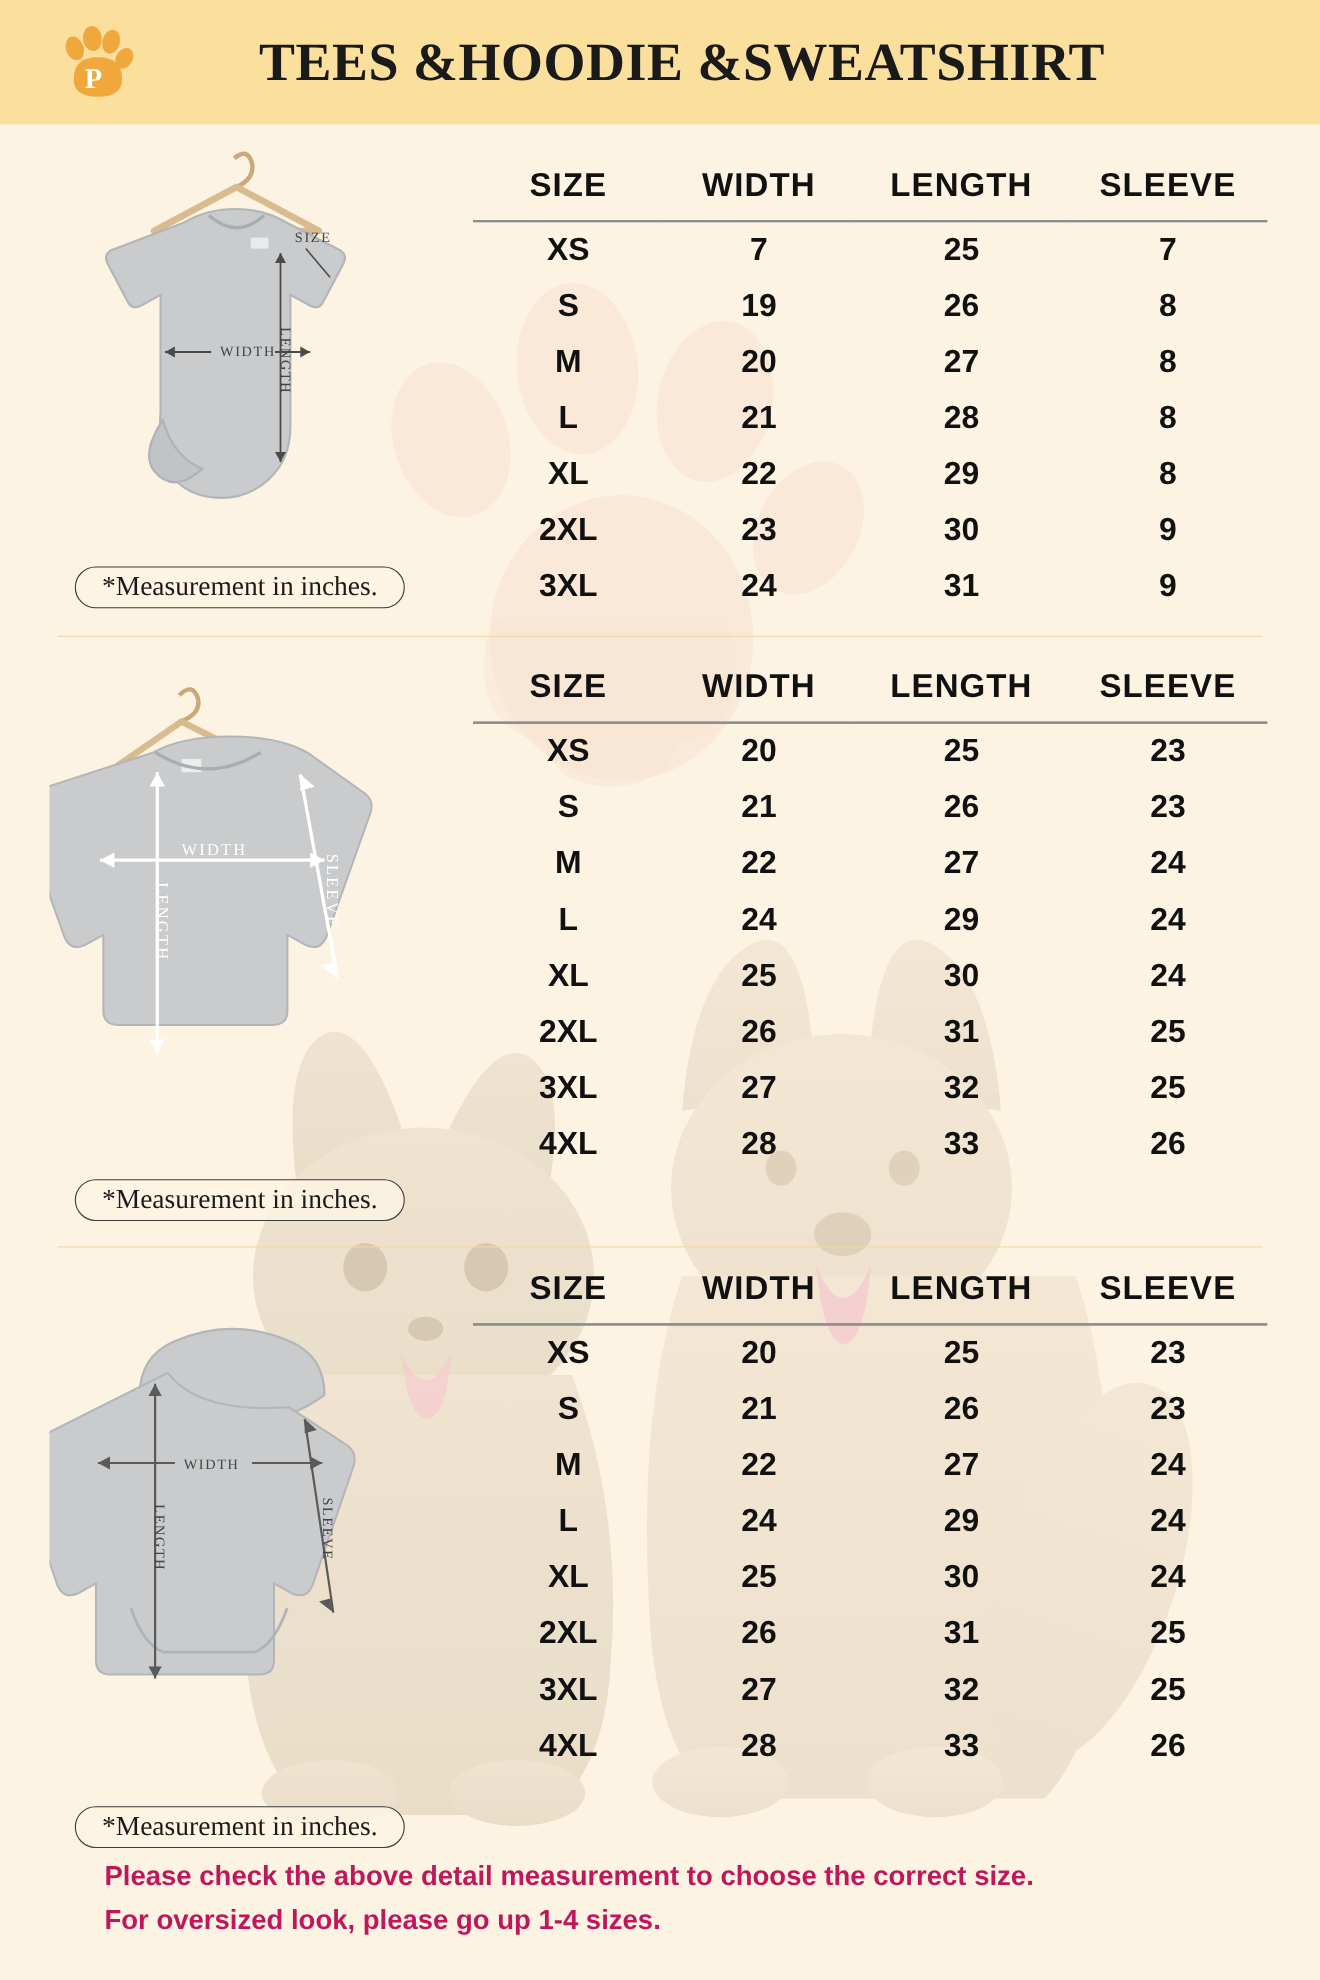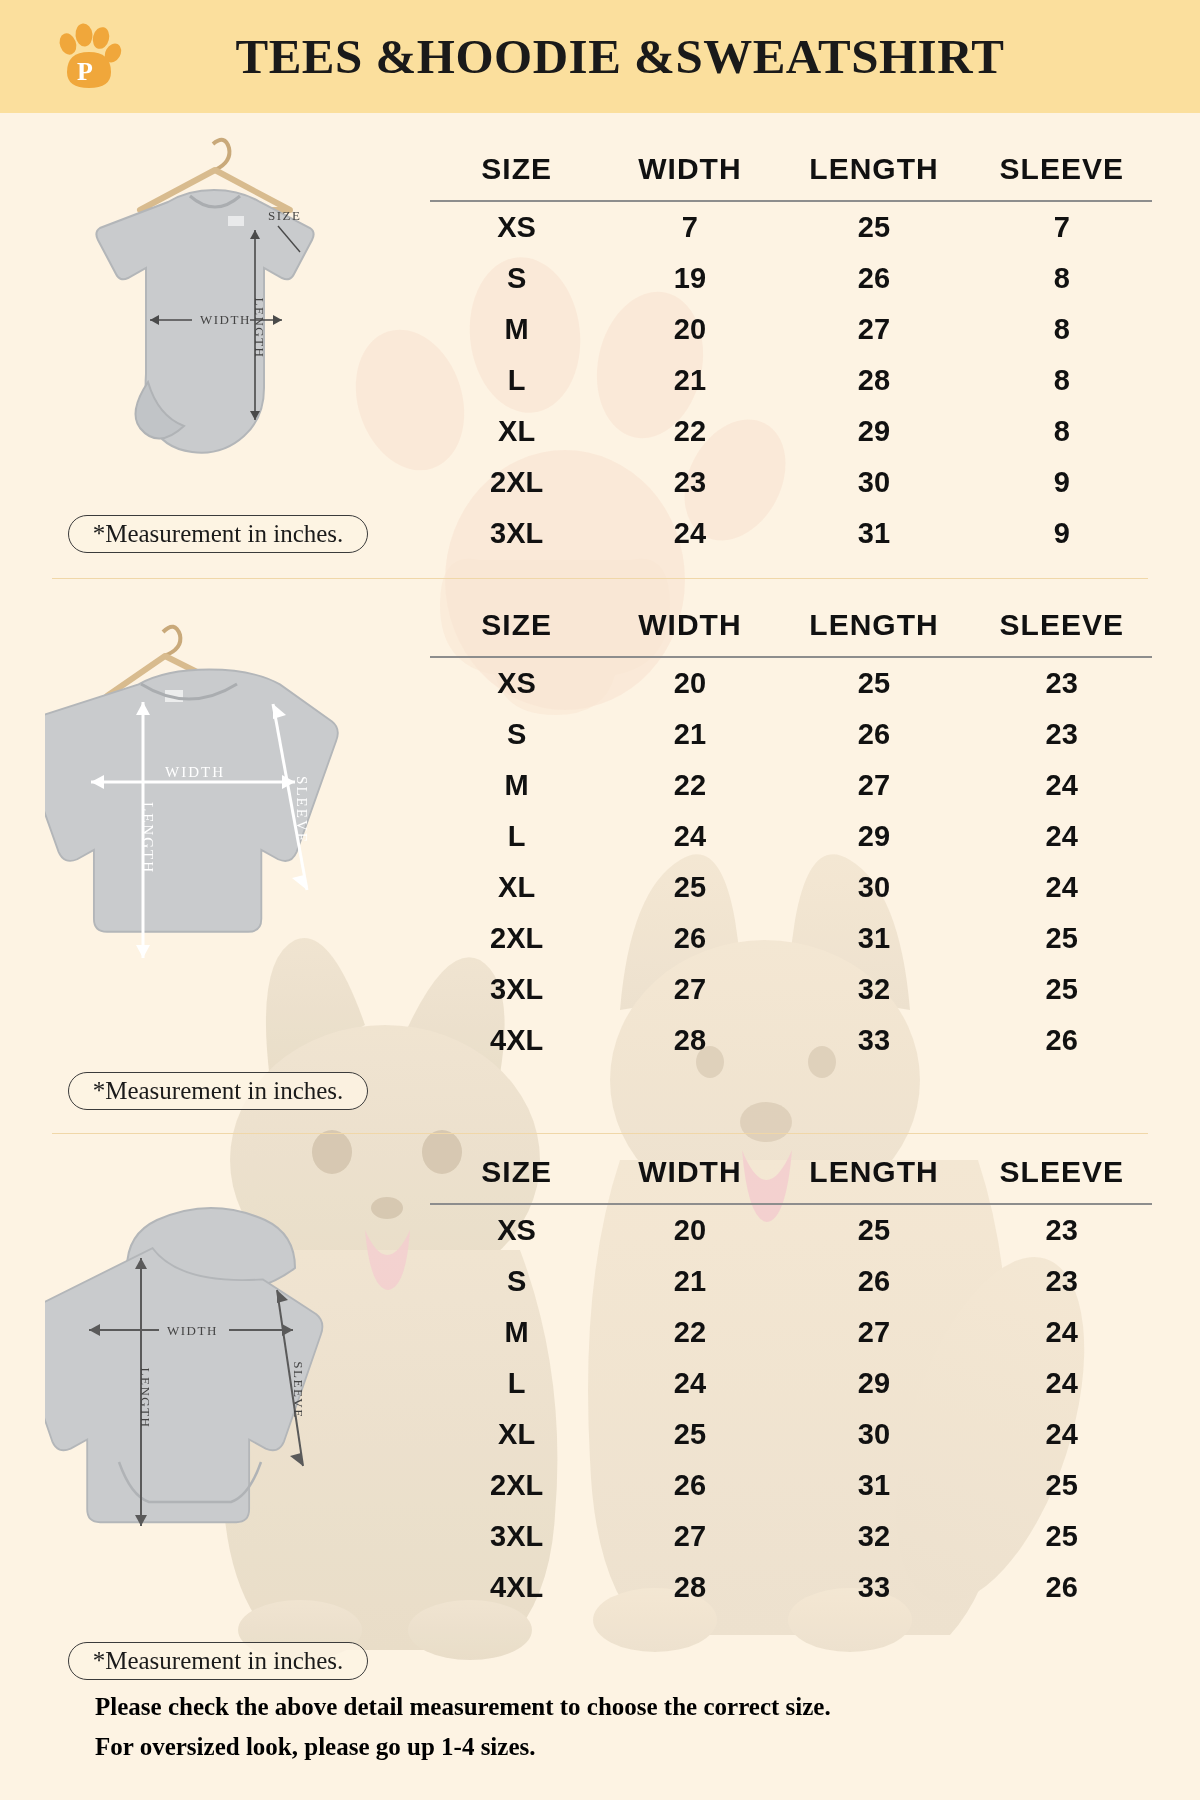--- a/index.html
+++ b/index.html
@@ -134,24 +134,24 @@
 
   
   #footer {
     position: absolute;
     left: 95px;
     top: 1690px;
     width: 1030px;
   }
   #footer p {
     margin: 0 0 6px 0;
-    font-family: Liberation Serif, serif;
+    font-family: Liberation Sans, sans-serif;
     font-weight: bold;
     font-size: 25px;
-    color: #000000;
+    color: #be185d;
     line-height: 1.35;
   }
 
   
   .glabel {
     font-family: "Liberation Serif", serif;
     font-size: 13px;
     letter-spacing: 1.5px;
     fill: #444;
   }

